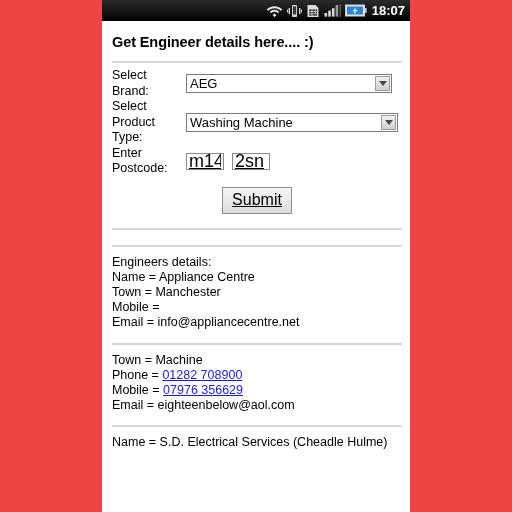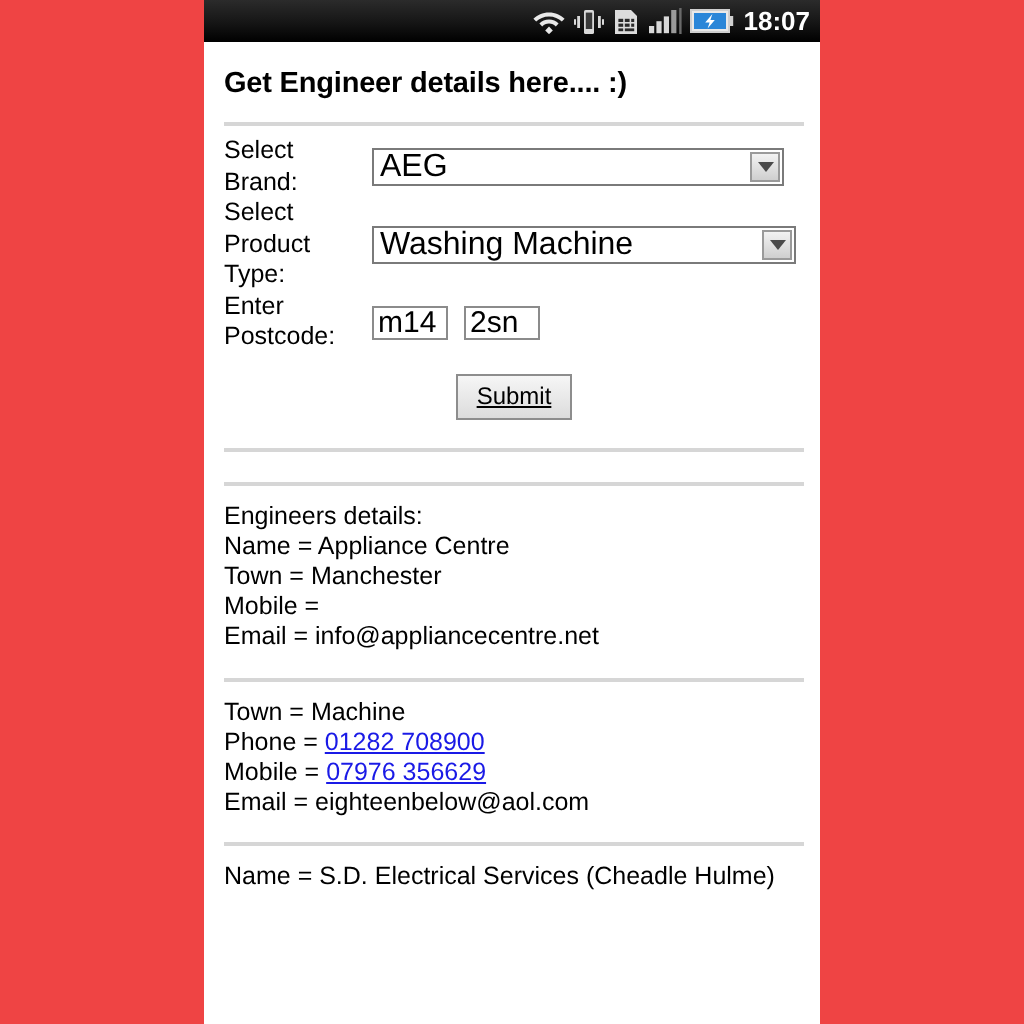--- a/index.html
+++ b/index.html
@@ -98,21 +98,21 @@
   .selwrap {
     position: relative;
     display: inline-block;
     border: 1px solid #7a7a7a;
     background: #fff;
     box-sizing: border-box;
     height: 19px;
     vertical-align: middle;
   }
   .selwrap .selval {
-    font-size: 16px;
+    font-size: 13px;
     line-height: 17px;
     padding-left: 3px;
     color: #000;
     white-space: nowrap;
     overflow: hidden;
     display: block;
     padding-right: 22px;
   }
   .selwrap .arrowbox {
     position: absolute;
@@ -130,36 +130,37 @@
   .tri {
     width: 0;
     height: 0;
     border-left: 4.5px solid transparent;
     border-right: 4.5px solid transparent;
     border-top: 5px solid #4a4a4a;
   }
   .pcwrap { display: flex; gap: 8px; align-items: center; }
   input.pc {
     font-family: "Liberation Sans", sans-serif;
-    font-size: 15px;
+    font-size: 18px;
     width: 38px;
     height: 17px;
     border: 1px solid #8b8b8b;
     box-sizing: border-box;
     padding: 0 2px;
     color: #000;
     background: #fff;
+    text-decoration: underline;
   }
   .submit-row {
     text-align: center;
     margin-top: 10px;
   }
   button.btn {
     font-family: "Liberation Sans", sans-serif;
-    font-size: 12px;
+    font-size: 16px;
     color: #000;
     background: linear-gradient(180deg, #f6f6f6 0%, #dcdcdc 100%);
     border: 1px solid #8d8d8d;
     padding: 3px 9px 4px 9px;
     box-sizing: border-box;
     cursor: pointer;
     text-decoration: underline;
   }
   .locrow {
     text-align: center;

